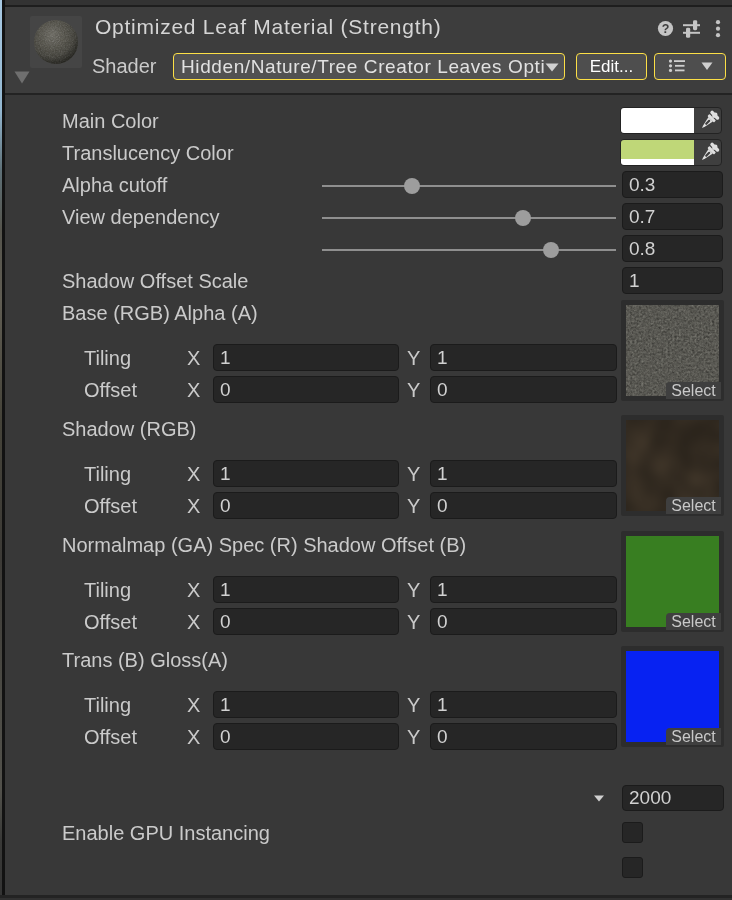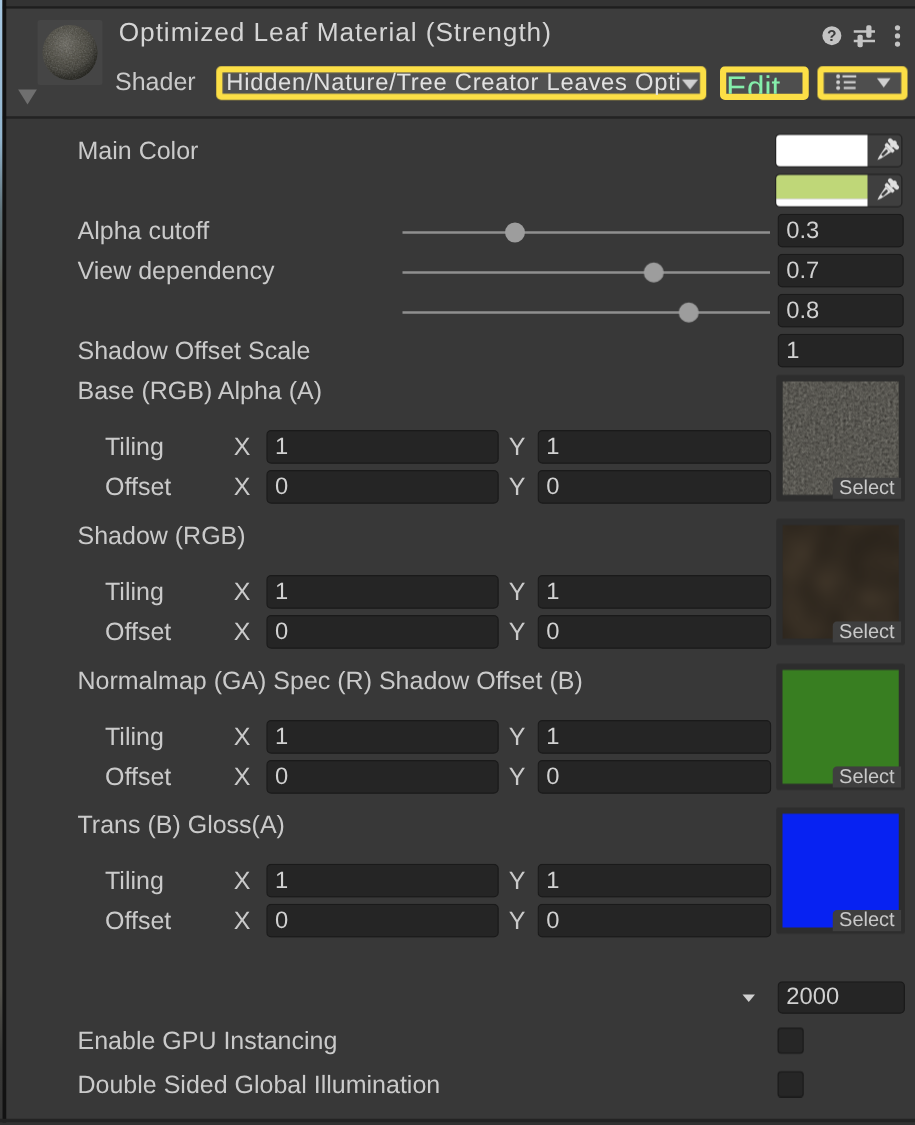--- a/index.html
+++ b/index.html
@@ -4,22 +4,22 @@
 <style>
   html,body{margin:0;padding:0;}
   body{width:732px;height:900px;overflow:hidden;background:#383838;
        font-family:"Liberation Sans",sans-serif;}
   #page{position:relative;width:732px;height:900px;background:#383838;filter:brightness(1);}
   .abs{position:absolute;}
   .lbl{position:absolute;opacity:0.999;transform:translateZ(0);font-size:20px;line-height:24px;color:#cbcbcb;white-space:nowrap;}
   .field{position:absolute;opacity:0.999;transform:translateZ(0);background:#262626;border:1px solid #1b1b1b;border-radius:4px;
          box-sizing:border-box;color:#d2d2d2;font-size:19px;line-height:25px;padding-left:6px;
          white-space:nowrap;overflow:hidden;}
-  .btn{position:absolute;opacity:0.999;transform:translateZ(0);background:#4f4f4f;border:5px solid #fde047;border-radius:4px;
-       box-sizing:border-box;color:#86efac;font-size:25px;line-height:25px;text-align:center;
+  .btn{position:absolute;opacity:0.999;transform:translateZ(0);background:#4f4f4f;border:1px solid #fde047;border-radius:4px;
+       box-sizing:border-box;color:#ffffff;font-size:17px;line-height:25px;text-align:center;
        white-space:nowrap;overflow:hidden;}
   .thumbframe{position:absolute;width:103px;height:101px;background:#2d2d2d;border-radius:2px;}
   .thumbimg{position:absolute;left:5px;top:5px;width:93px;height:91px;overflow:hidden;}
   .sel{position:absolute;transform:translateZ(0);right:3px;bottom:2px;width:55px;height:17px;background:#3f3f3f;
        border-radius:4px 0 0 0;color:#c9c9c9;font-size:16px;line-height:17px;text-align:center;}
   .track{position:absolute;height:2px;background:#8f8f8f;left:322px;width:294px;}
   .knob{position:absolute;width:16px;height:16px;border-radius:50%;background:#9d9d9d;}
   .cb{position:absolute;left:622px;width:21px;height:21px;background:#262626;
       border:1px solid #1b1b1b;border-radius:3px;box-sizing:border-box;}
 </style>
@@ -101,20 +101,21 @@
       <rect x="11" y="2.2" width="11" height="1.8"></rect>
       <circle cx="7.5" cy="7.8" r="1.6"></circle>
       <rect x="12" y="6.9" width="9.5" height="1.8"></rect>
       <circle cx="7.5" cy="12.4" r="1.6"></circle>
       <rect x="12" y="11.5" width="9.5" height="1.8"></rect>
     </g>
     <path d="M38.5 4.5 H49.5 L44 12 Z" fill="#cfcfcf"></path>
   </svg>
 
   <div class="lbl" style="left:62px;top:109px;">Main Color</div>
+  <div class="lbl" style="left:62px;top:141px;">Translucency Color</div>
   <div class="lbl" style="left:62px;top:173px;">Alpha cutoff</div>
   <div class="lbl" style="left:62px;top:205px;">View dependency</div>
   <div class="lbl" style="left:62px;top:269px;">Shadow Offset Scale</div>
 
   <div class="abs" style="left:620px;top:107px;width:102px;height:27px;background:#3f3f3f;border:1px solid #232323;border-radius:4px;box-sizing:border-box;"></div>
   <div class="abs" style="left:621px;top:108px;width:73px;height:25px;background:#ffffff;border-radius:3px 0 0 3px;"></div>
   <svg class="abs" style="left:695px;top:109px;" width="26" height="26" viewBox="0 0 26 26">
     <g transform="rotate(45 13 13)" fill="#e0e0e0">
       <rect x="7.4" y="1.6" width="11.2" height="3.6" rx="1.8"></rect>
       <rect x="11.2" y="0.4" width="3.6" height="6.0" rx="1.8"></rect>
@@ -236,19 +237,18 @@
   <div class="field" style="left:213px;top:723px;width:186px;height:27px;">0</div>
   <div class="lbl" style="left:407px;top:725px;">Y</div>
   <div class="field" style="left:430px;top:723px;width:187px;height:27px;">0</div>
 
   <svg class="abs" style="left:592px;top:794px;" width="14" height="9" viewBox="0 0 14 9">
     <path d="M2 1.5 H12 L7 7.5 Z" fill="#d0d0d0"></path>
   </svg>
   <div class="field" style="left:622px;top:785px;width:102px;height:26px;line-height:24px;">2000</div>
   <div class="lbl" style="left:62px;top:821px;">Enable GPU Instancing</div>
   <div class="cb" style="top:822px;"></div>
-  <div class="lbl" style="left:62px;top:856px;">Double Sided Global Illumination</div>
   <div class="cb" style="top:857px;"></div>
 
   <div class="abs" style="left:0;top:895px;width:732px;height:3px;background:#232323;"></div>
   <div class="abs" style="left:0;top:898px;width:732px;height:2px;background:#313131;"></div>
 
 </div>
 
 </body></html>

